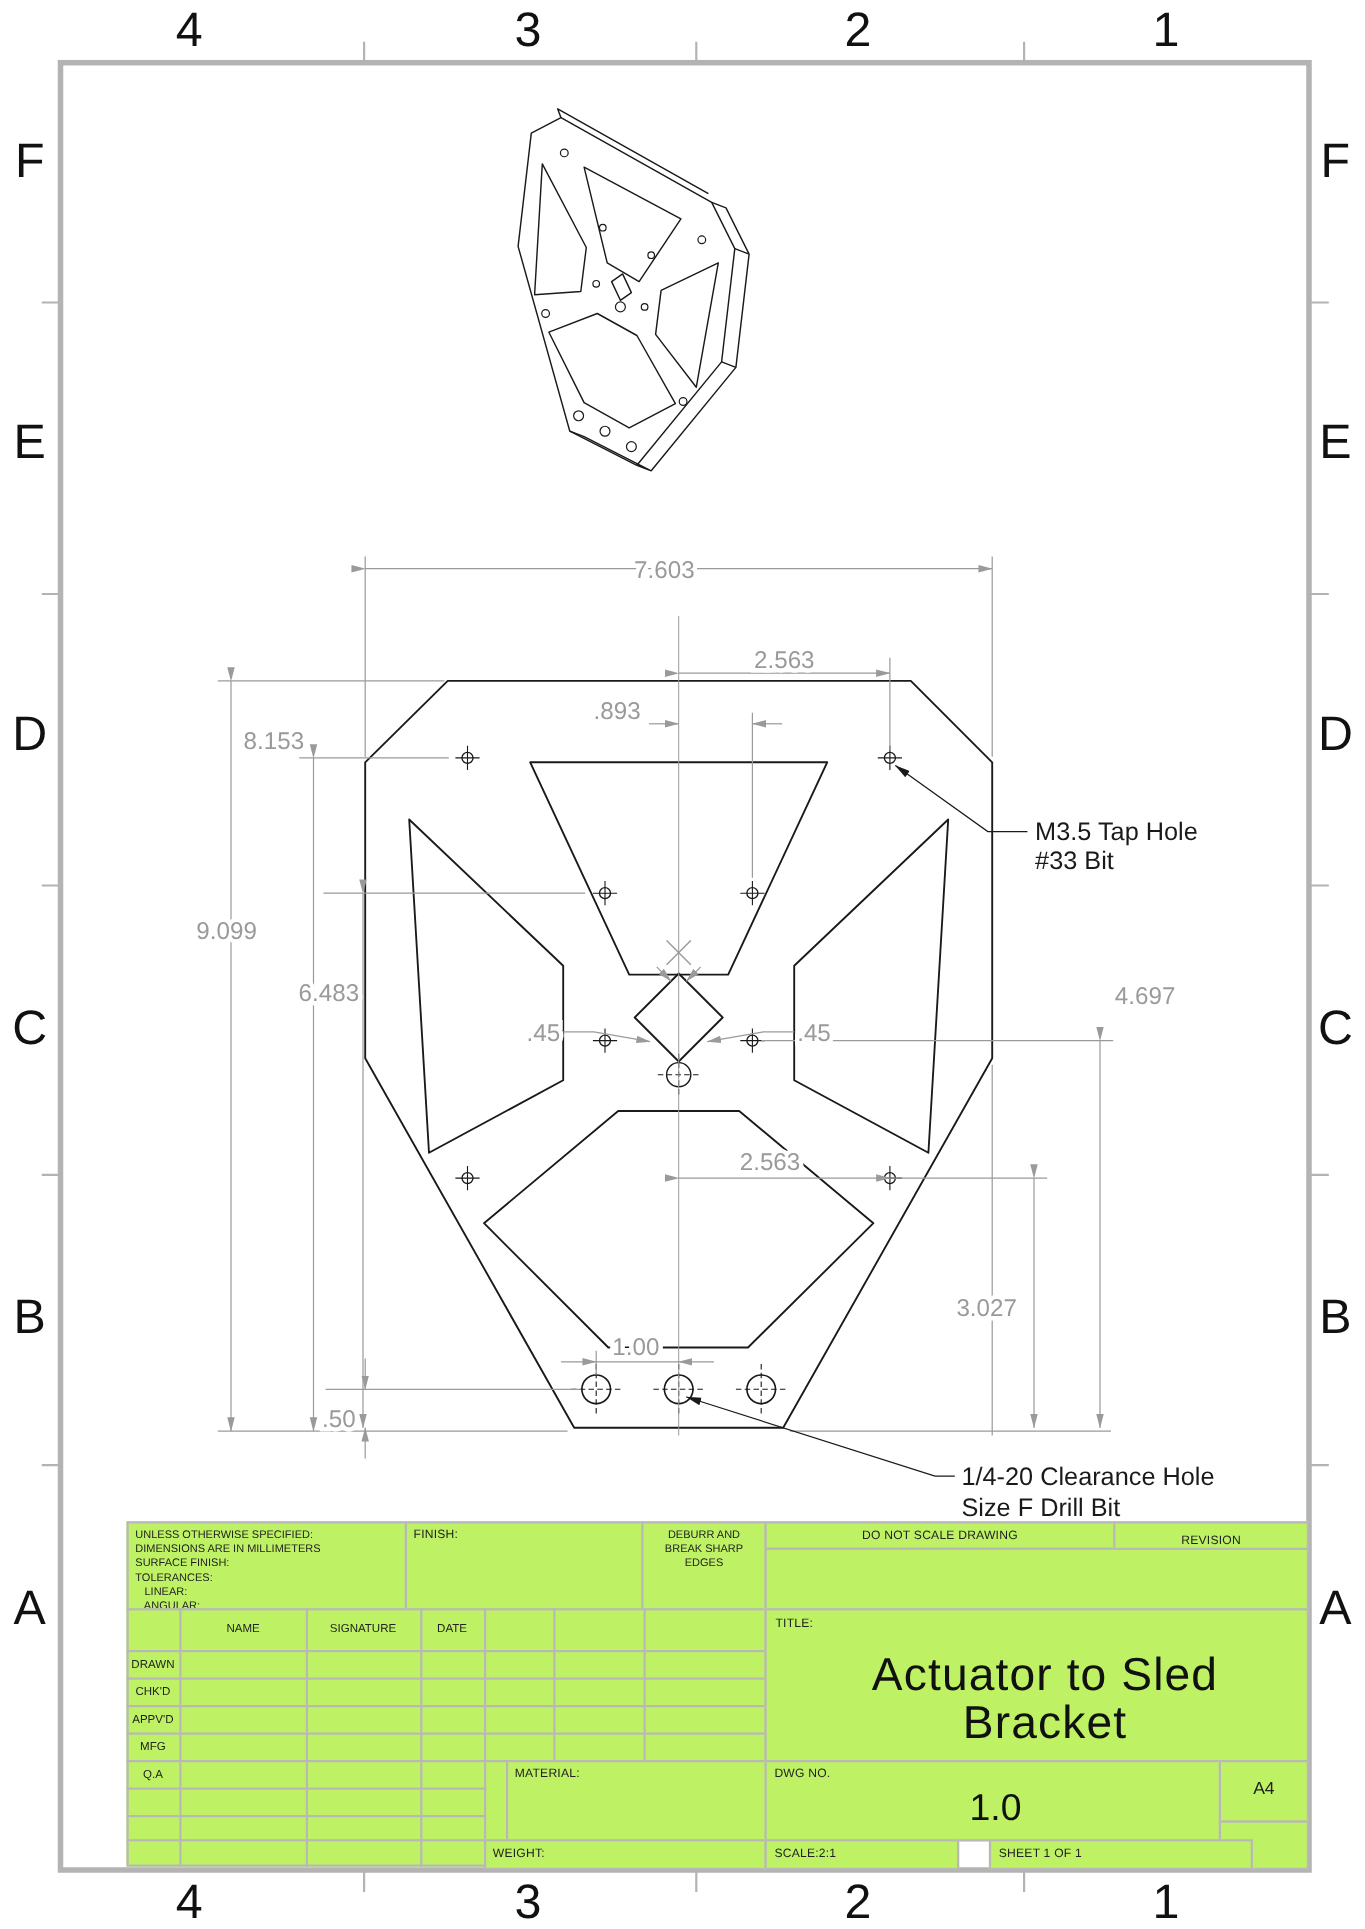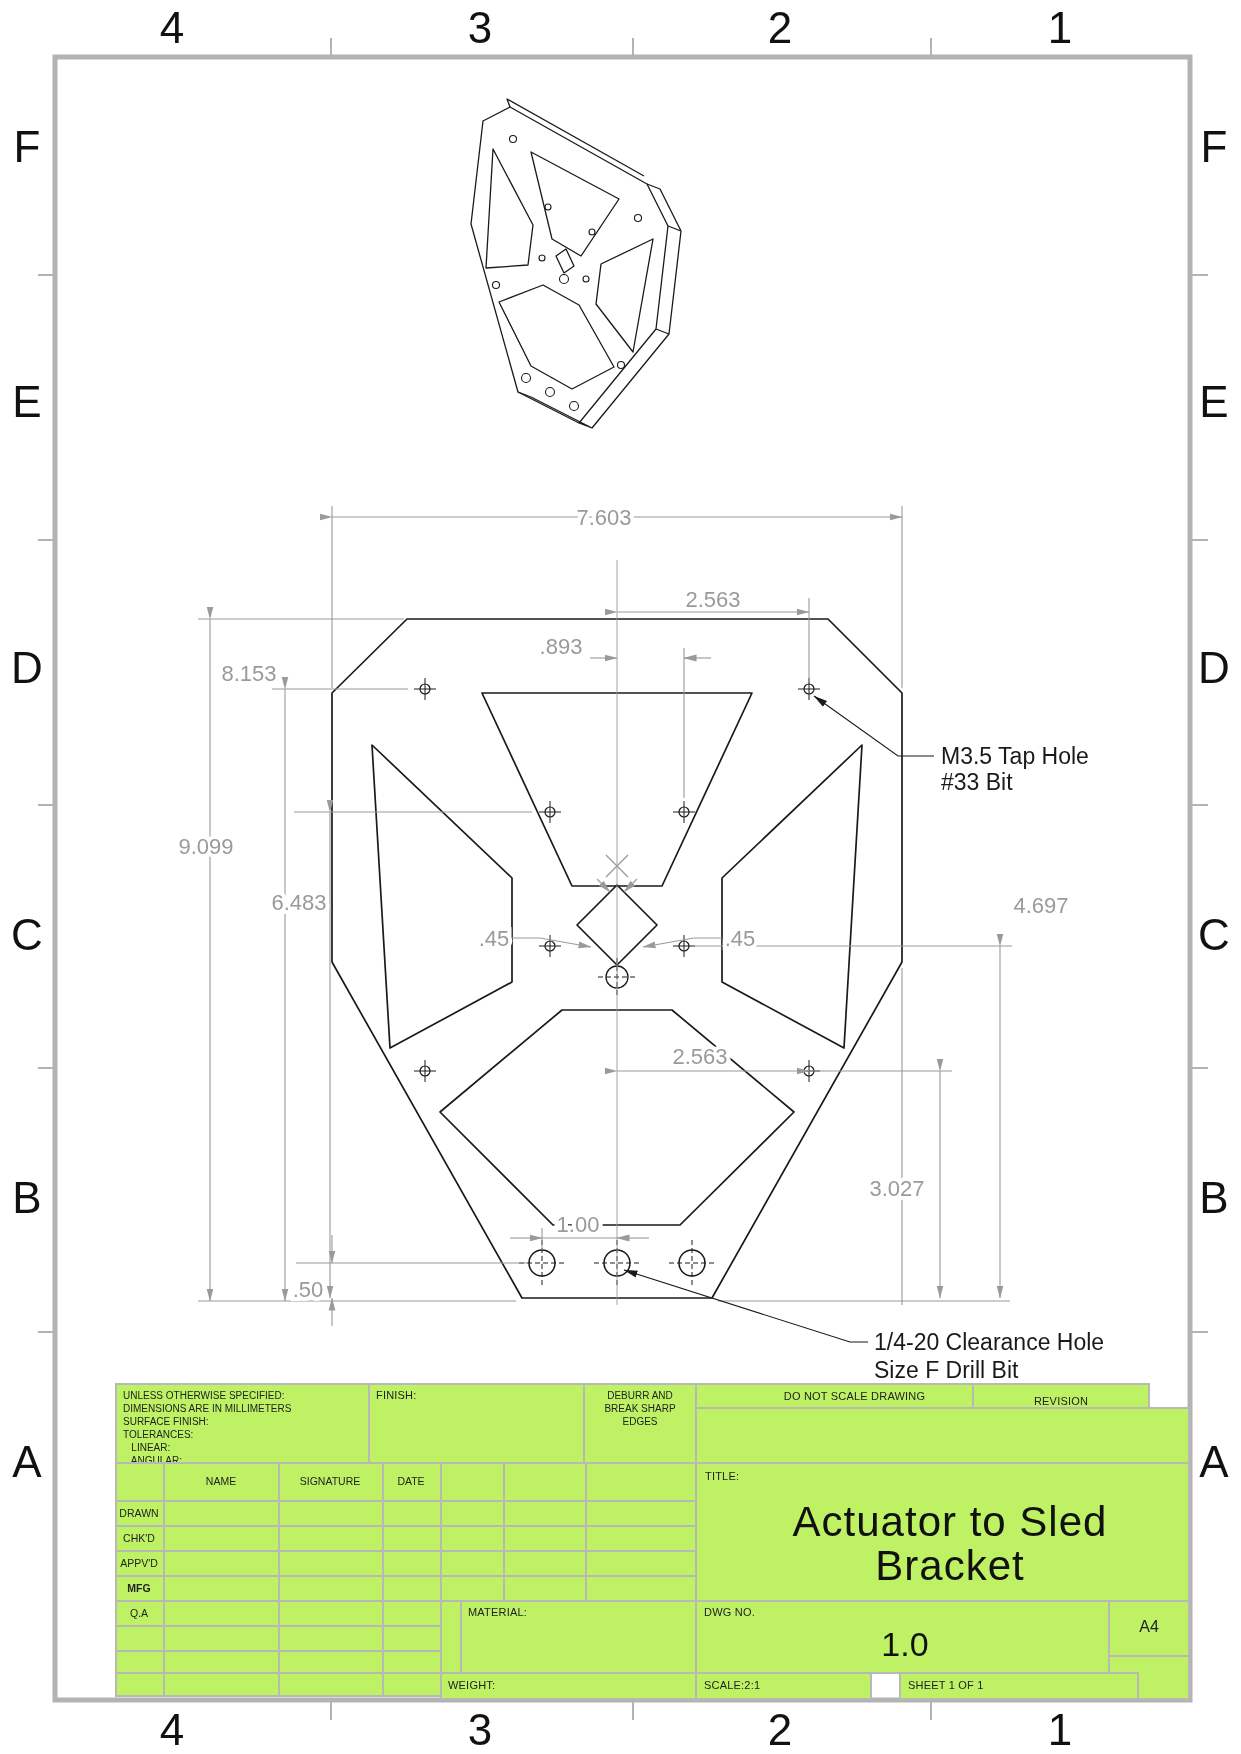--- a/index.html
+++ b/index.html
@@ -237,21 +237,21 @@
   <div class="tb-cell" style="left:583px;top:1383px;width:114px;height:81px;text-align:center;">
     <div style="padding:4px 5px;">
       <div class="tol-line">DEBURR AND</div>
       <div class="tol-line">BREAK SHARP</div>
       <div class="tol-line">EDGES</div>
     </div>
   </div>
   <div class="tb-cell" style="left:695px;top:1383px;width:319px;height:26px;">
     <span class="tb-text tb-center" style="left:50%;top:50%;">DO NOT SCALE DRAWING</span>
   </div>
-  <div class="tb-cell" style="left:972px;top:1383px;width:178px;height:36px;text-decoration:underline;">
+  <div class="tb-cell" style="left:1012px;top:1383px;width:178px;height:36px;text-decoration:underline;">
     <span class="tb-text tb-center" style="left:50%;top:50%;">REVISION</span>
   </div>
   <div class="tb-cell" style="left:695px;top:1407px;width:495px;height:57px;"></div>
 
   <div class="tb-cell" style="left:115px;top:1462px;width:582px;height:235px;"></div>
 
   <div style="position:absolute;left:163px;top:1462px;width:2px;height:235px;background:#b8b8b8;"></div>
   <div style="position:absolute;left:278px;top:1462px;width:2px;height:235px;background:#b8b8b8;"></div>
   <div style="position:absolute;left:382px;top:1462px;width:2px;height:235px;background:#b8b8b8;"></div>
   <div style="position:absolute;left:440px;top:1462px;width:2px;height:235px;background:#b8b8b8;"></div>
@@ -266,21 +266,21 @@
   <div style="position:absolute;left:115px;top:1625px;width:327px;height:2px;background:#b8b8b8;"></div>
   <div style="position:absolute;left:115px;top:1650px;width:327px;height:2px;background:#b8b8b8;"></div>
   <div style="position:absolute;left:115px;top:1672px;width:327px;height:2px;background:#b8b8b8;"></div>
 
   <span class="row-label" style="left:221px;top:1481px;">NAME</span>
   <span class="row-label" style="left:330px;top:1481px;">SIGNATURE</span>
   <span class="row-label" style="left:411px;top:1481px;">DATE</span>
   <span class="row-label" style="left:139px;top:1513px;">DRAWN</span>
   <span class="row-label" style="left:139px;top:1538px;">CHK'D</span>
   <span class="row-label" style="left:139px;top:1563px;">APPV'D</span>
-  <span class="row-label" style="left:139px;top:1588px;font-weight:bold;">MFG</span>
+  <span class="row-label" style="left:139px;top:1588px;">MFG</span>
   <span class="row-label" style="left:139px;top:1613px;">Q.A</span>
 
   <div class="tb-cell" style="left:460px;top:1600px;width:257px;height:74px;">
     <span class="tb-text" style="left:6px;top:4px;">MATERIAL:</span>
   </div>
   <div class="tb-cell" style="left:440px;top:1672px;width:257px;height:28px;">
     <span class="tb-text" style="left:6px;top:5px;">WEIGHT:</span>
   </div>
 
   <div class="tb-cell" style="left:695px;top:1462px;width:495px;height:140px;">

